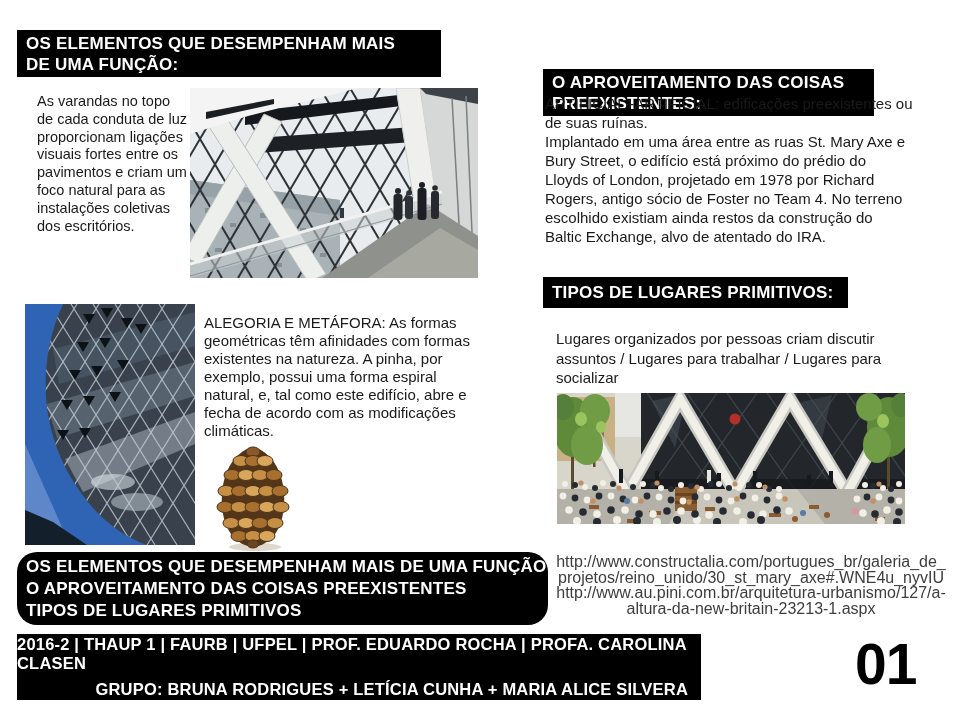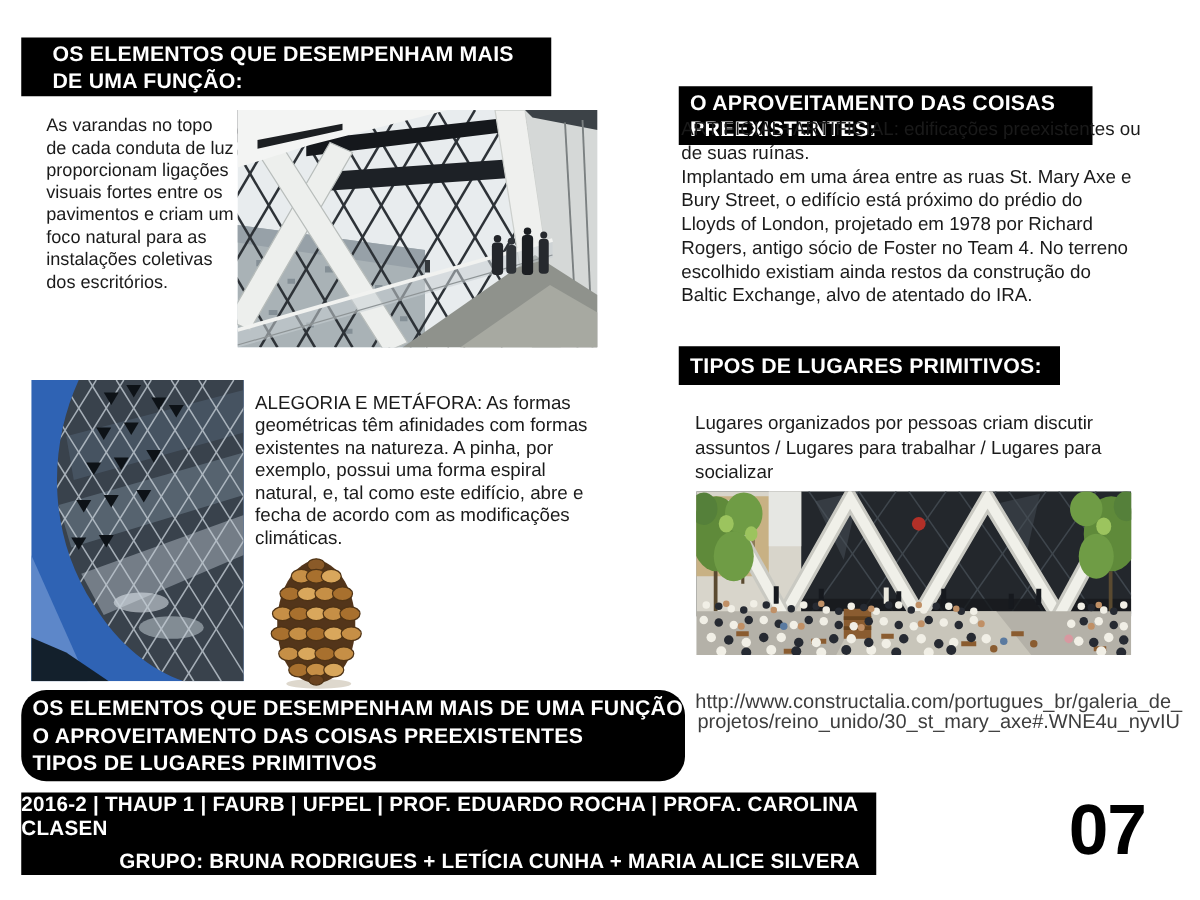--- a/index.html
+++ b/index.html
@@ -6,21 +6,21 @@
   html,body { background:#fff; }
   .slide {
     position:relative; width:960px; height:720px; background:#ffffff;
     font-family:"Liberation Sans", sans-serif; overflow:hidden;
     outline:1px solid #ececec;
   }
   .banner {
     position:absolute; background:#000; color:#fff; font-weight:bold;
     letter-spacing:.2px;
   }
-  .b-left-top  { left:17px; top:30px;  width:424px; height:47px; font-size:17px; line-height:21px; padding:3px 24px 0 25px; }
+  .b-left-top  { left:17px; top:30px;  width:424px; height:47px; font-size:17px; line-height:21px; padding:3px 24px 0 9px; }
   .b-right-top { left:543px; top:30px; width:331px; height:47px; font-size:17px; line-height:21px; padding:3px 28px 0 9px;margin-top:39px; }
   .b-tipos     { left:543px; top:277px; width:305px; height:31px; font-size:17px; line-height:25px; padding:3px 0 0 9px; }
   .b-bottom    { left:17px; top:552px; width:531px; height:73px; font-size:17px; line-height:22px; padding:4px 0 0 9px;border-radius:20px; }
   .para { position:absolute; color:#1a1a1a; white-space:pre-line; }
   .p-varandas { left:37px;  top:93px;  width:150px; font-size:14.5px; line-height:17.8px; }
   .p-alegoria { left:204px; top:314px; width:280px; font-size:15px;   line-height:18px; }
   .p-right    { left:545px; top:94px;  width:368px; font-size:15px;   line-height:19px; }
   .p-lugares  { left:556px; top:329px; width:352px; font-size:15px;   line-height:19.5px; }
   .photo { position:absolute; display:block; }
   .ph-interior { left:190px; top:88px; }
@@ -427,22 +427,23 @@
   </svg>
 
   <div class="banner b-bottom">
     <div>OS ELEMENTOS QUE DESEMPENHAM MAIS DE UMA FUNÇÃO</div>
     <div>O APROVEITAMENTO DAS COISAS PREEXISTENTES</div>
     <div>TIPOS DE LUGARES PRIMITIVOS</div>
   </div>
 
   <div class="sources">
     <div>http://www.constructalia.com/portugues_br/galeria_de_projetos/reino_unido/30_st_mary_axe#.WNE4u_nyvIU</div>
+    <div>http://www.au.pini.com.br/arquitetura-urbanismo/127/a-altura-da-new-britain-23213-1.aspx</div>
   </div>
 
   <div class="footer">
     <span>2016-2 | THAUP 1 | FAURB | UFPEL | PROF. EDUARDO ROCHA | PROFA. CAROLINA CLASEN</span>
     <span>GRUPO: BRUNA RODRIGUES + LETÍCIA CUNHA + MARIA ALICE SILVERA</span>
   </div>
 
-  <div class="pagenum">07</div>
+  <div class="pagenum">01</div>
 
 </div>
 
 </body></html>

